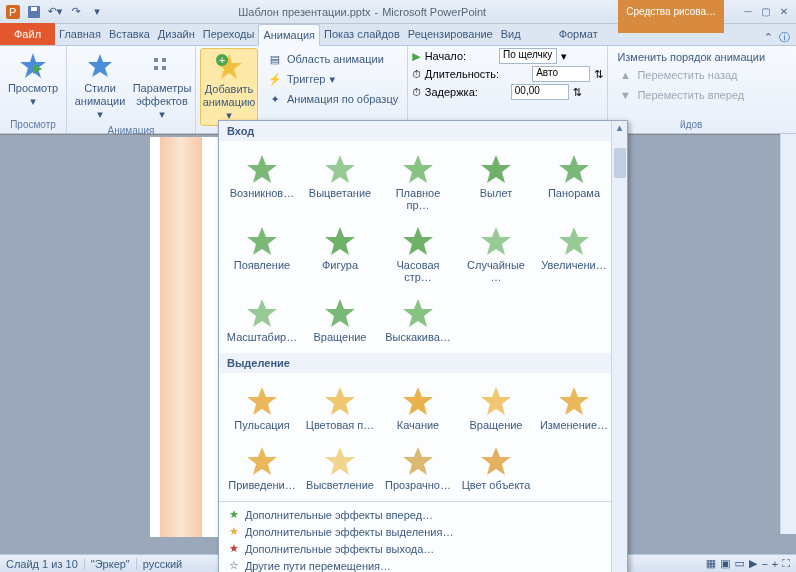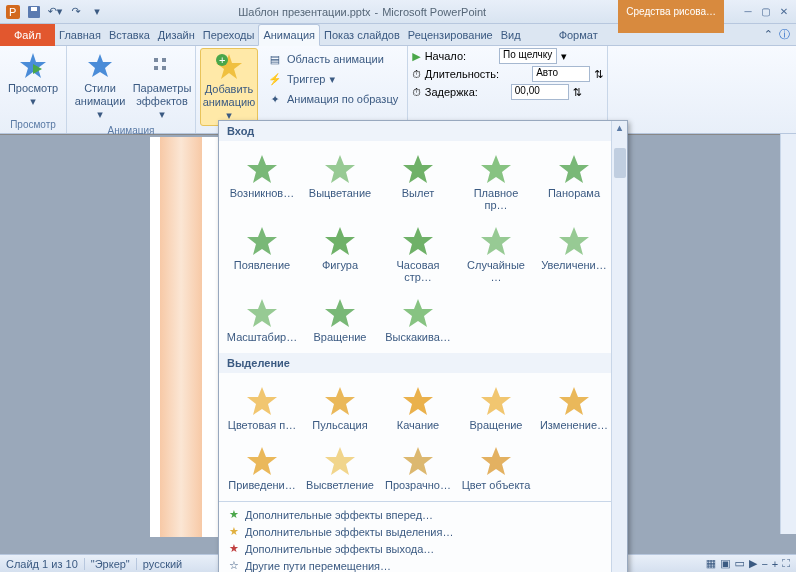--- a/index.html
+++ b/index.html
@@ -4,21 +4,21 @@
 <style>
 *{margin:0;padding:0;box-sizing:border-box;font-family:"Segoe UI",Tahoma,sans-serif;font-size:11px;}
 body{width:796px;height:572px;background:#dce6f2;overflow:hidden;position:relative;}
 .titlebar{height:24px;background:linear-gradient(#e8eff9,#d9e4f1);display:flex;align-items:center;padding:0 4px;border-bottom:1px solid #b7c7de;}
 .qat{display:flex;gap:3px;align-items:center;}
 .qat-btn{width:18px;height:18px;display:flex;align-items:center;justify-content:center;color:#3b5a82;}
 .title-text{flex:1;text-align:center;color:#567;display:flex;justify-content:center;gap:4px;}
 .context-tab{background:#d88a3e;color:#fff;padding:16px 8px;margin-right:16px;font-size:10px;}
 .win-controls{display:flex;gap:2px;}
 .win-btn{width:16px;height:14px;display:flex;align-items:center;justify-content:center;color:#4a6a95;font-size:10px;}
-.tabs{height:22px;background:#dce6f2;display:flex;align-items:center;padding-left:0;border-bottom:1px solid #b7c7de;}
+.tabs{height:22px;background:#dce6f2;display:flex;align-items:flex-end;padding-left:0;border-bottom:1px solid #b7c7de;}
 .file-tab{background:#e2572e;color:#fff;padding:3px 14px;height:22px;display:flex;align-items:center;font-size:11px;}
 .tab{padding:3px 4px;color:#3b5a82;height:22px;display:flex;align-items:center;}
 .tab.active{background:#f5f9fd;border:1px solid #b7c7de;border-bottom:1px solid #f5f9fd;margin-bottom:-1px;border-radius:3px 3px 0 0;}
 .tabs-right{margin-left:auto;display:flex;gap:6px;padding-right:6px;align-items:center;color:#3b5a82;}
 .ribbon{height:88px;background:linear-gradient(#f7faff,#e8eff9);display:flex;border-bottom:1px solid #b7c7de;}
 .rgroup{border-right:1px solid #c8d6e8;display:flex;flex-direction:column;padding:2px 4px;}
 .rgroup-body{flex:1;display:flex;align-items:flex-start;gap:4px;}
 .rgroup-label{text-align:center;color:#5a7aa5;font-size:10px;padding:1px 0;}
 .bigbtn{display:flex;flex-direction:column;align-items:center;width:58px;padding:2px;color:#3b5a82;text-align:center;line-height:1.2;}
 .bigbtn.active{background:#ffe9a8;border:1px solid #e8c35a;border-radius:3px;}
@@ -175,20 +175,38 @@
     <div class="rgroup-body">
       <div class="timing">
         <div class="trow"><span style="color:#4aa74a">▶</span><span>Начало:</span><span class="tinput">По щелчку</span>▾</div>
         <div class="trow"><span>⏱</span><span>Длительность:</span><span class="tinput">Авто</span>⇅</div>
         <div class="trow"><span>⏱</span><span>Задержка:</span><span class="tinput">00,00</span>⇅</div>
       </div>
     </div>
     <div class="rgroup-label"></div>
   </div>
 
+  <div class="rgroup" style="border-right:none">
+    <div class="rgroup-body">
+      <div class="smalllist">
+        <div class="smallbtn">
+            <span>Изменить порядок анимации</span>
+          </div>
+        <div class="smallbtn" style="color:#a0a8b4">
+            <span class="si">▲</span>
+            <span>Переместить назад</span>
+          </div>
+        <div class="smallbtn" style="color:#a0a8b4">
+            <span class="si">▼</span>
+            <span>Переместить вперед</span>
+          </div>
+      </div>
+    </div>
+    <div class="rgroup-label">йдов</div>
+  </div>
 </div>
 
 <div class="canvas">
   <div class="slide">
     <div class="stripe"></div>
     <div class="circle"></div>
   </div>
 </div>
 <div class="vscroll"></div>
 
@@ -211,32 +229,32 @@
         <div class="star">
           <svg width="34" height="34">
             <polygon points="17,3 21,13 32,13 23,20 26,31 17,25 8,31 11,20 2,13 13,13" fill="#8cc488" opacity="0.9"></polygon>
           </svg>
         </div>
         <span>Выцветание</span>
       </div>
       <div class="dd-item">
         <div class="star">
           <svg width="34" height="34">
+            <polygon points="17,3 21,13 32,13 23,20 26,31 17,25 8,31 11,20 2,13 13,13" fill="#7abd74" opacity="0.9"></polygon>
+          </svg>
+        </div>
+        <span>Плавное пр…</span>
+      </div>
+      <div class="dd-item">
+        <div class="star">
+          <svg width="34" height="34">
             <polygon points="17,3 21,13 32,13 23,20 26,31 17,25 8,31 11,20 2,13 13,13" fill="#5fa858" opacity="0.9"></polygon>
           </svg>
         </div>
         <span>Вылет</span>
-      </div>
-      <div class="dd-item">
-        <div class="star">
-          <svg width="34" height="34">
-            <polygon points="17,3 21,13 32,13 23,20 26,31 17,25 8,31 11,20 2,13 13,13" fill="#7abd74" opacity="0.9"></polygon>
-          </svg>
-        </div>
-        <span>Плавное пр…</span>
       </div>
       <div class="dd-item">
         <div class="star">
           <svg width="34" height="34">
             <polygon points="17,3 21,13 32,13 23,20 26,31 17,25 8,31 11,20 2,13 13,13" fill="#6ab068" opacity="0.9"></polygon>
           </svg>
         </div>
         <span>Панорама</span>
       </div>
       <div class="dd-item">
@@ -302,32 +320,32 @@
           </svg>
         </div>
         <span>Выскакива…</span>
       </div>
     </div>
   <div class="dd-section">Выделение</div>
   <div class="dd-grid" id="grid-emphasis">
       <div class="dd-item">
         <div class="star">
           <svg width="34" height="34">
+            <polygon points="17,3 21,13 32,13 23,20 26,31 17,25 8,31 11,20 2,13 13,13" fill="#e8b048" opacity="0.9"></polygon>
+          </svg>
+        </div>
+        <span>Пульсация</span>
+      </div>
+      <div class="dd-item">
+        <div class="star">
+          <svg width="34" height="34">
             <polygon points="17,3 21,13 32,13 23,20 26,31 17,25 8,31 11,20 2,13 13,13" fill="#f0c060" opacity="0.9"></polygon>
           </svg>
         </div>
         <span>Цветовая п…</span>
-      </div>
-      <div class="dd-item">
-        <div class="star">
-          <svg width="34" height="34">
-            <polygon points="17,3 21,13 32,13 23,20 26,31 17,25 8,31 11,20 2,13 13,13" fill="#e8b048" opacity="0.9"></polygon>
-          </svg>
-        </div>
-        <span>Пульсация</span>
       </div>
       <div class="dd-item">
         <div class="star">
           <svg width="34" height="34">
             <polygon points="17,3 21,13 32,13 23,20 26,31 17,25 8,31 11,20 2,13 13,13" fill="#e8a838" opacity="0.9"></polygon>
           </svg>
         </div>
         <span>Качание</span>
       </div>
       <div class="dd-item">

